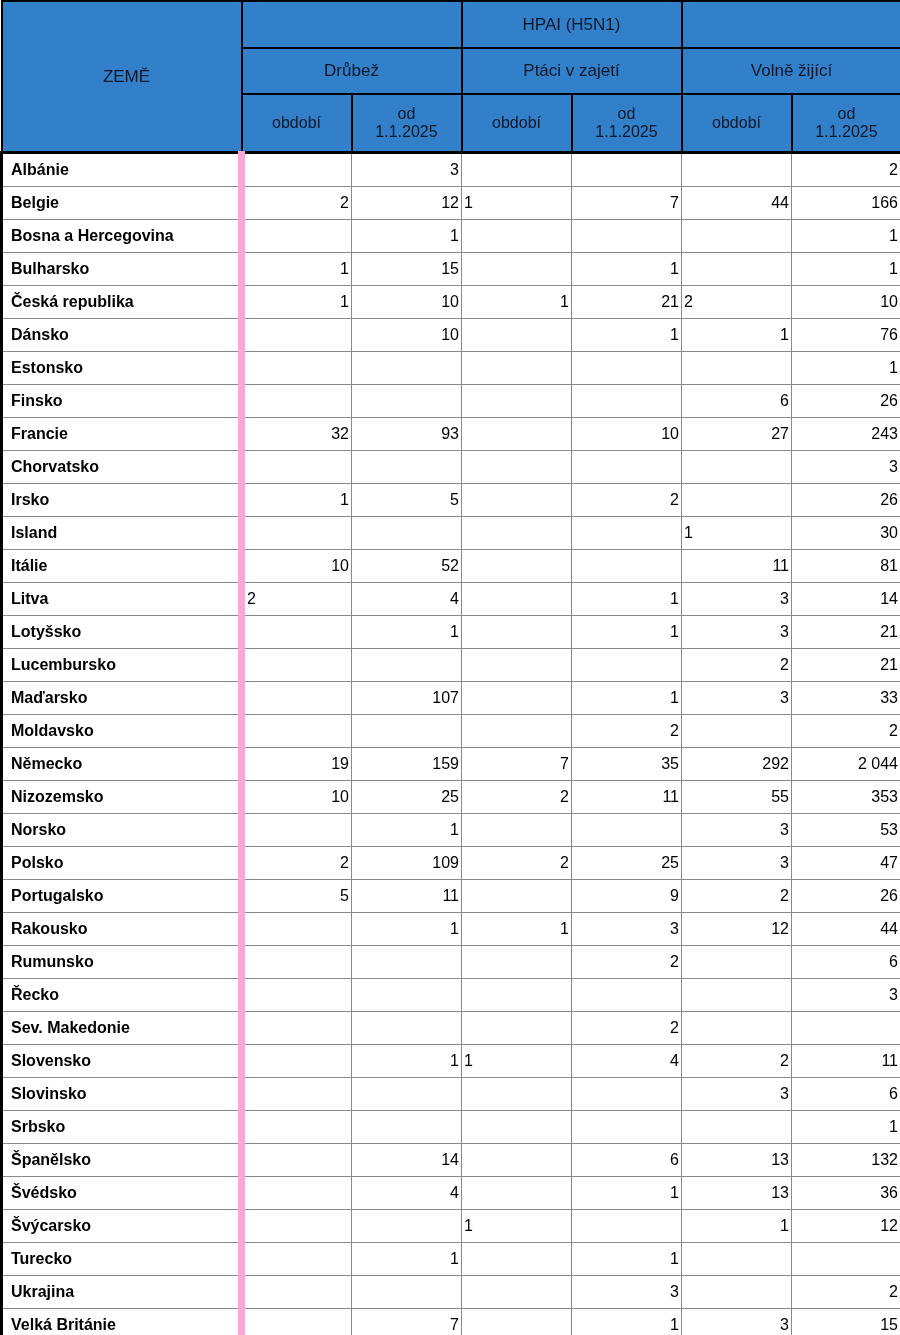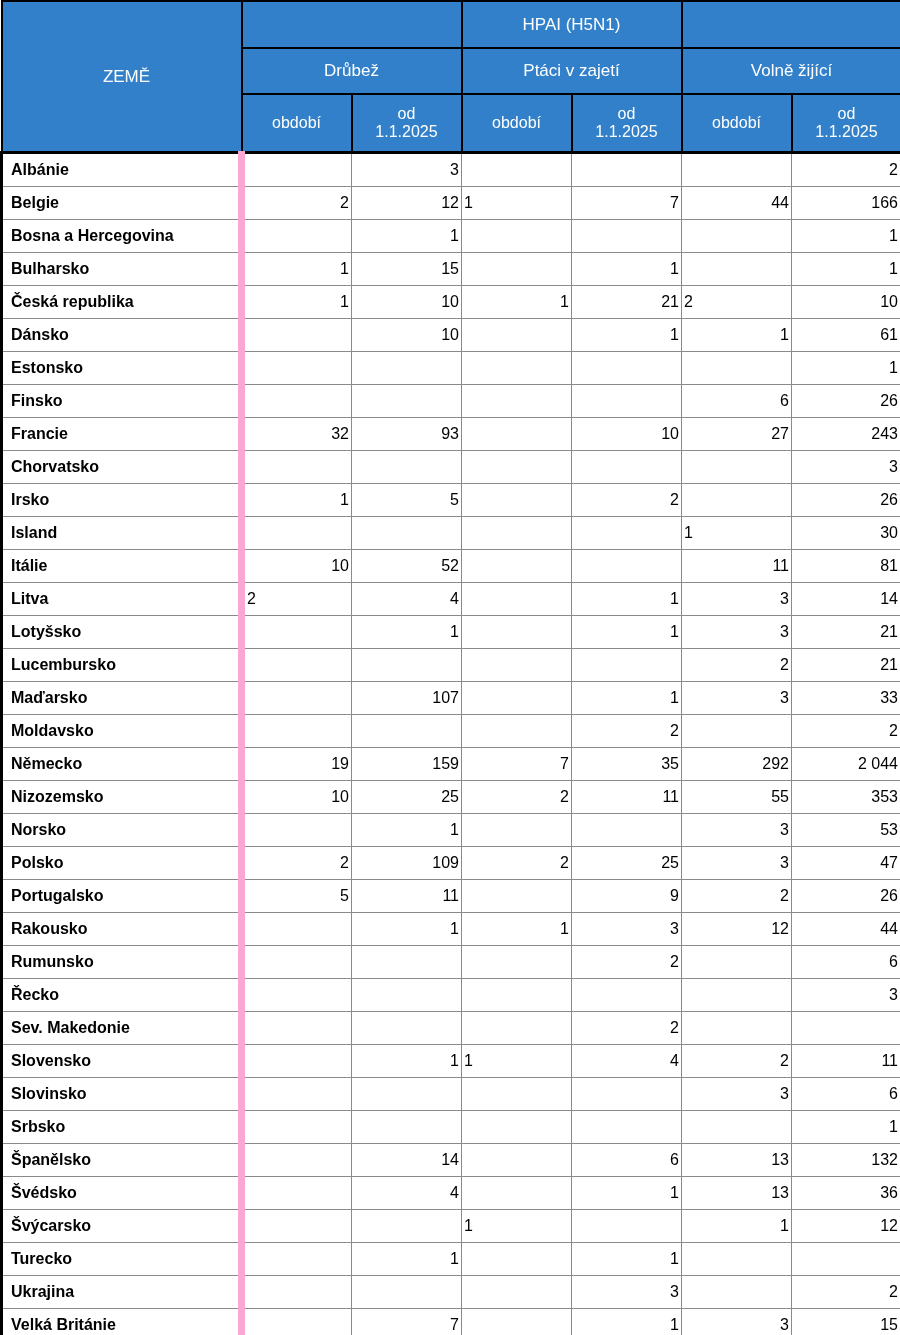--- a/index.html
+++ b/index.html
@@ -18,21 +18,21 @@
     width: 900px;
     border-collapse: collapse;
     table-layout: fixed;
   }
   #avian-table col.c-country { width: 240px; }
   #avian-table col.c-data    { width: 110px; }
 
   
   thead th {
     background: #3180C9;
-    color: #ffffff;
+    color: #0f172a;
     font-weight: normal;
     font-size: 17px;
     padding: 0;
     border: 2px solid #000000;
     text-align: center;
     line-height: 1.12;
   }
   th.h-country {
     text-align: center;
     padding-left: 10px;
@@ -168,21 +168,21 @@
         <td class="num la">2</td>
         <td class="num edge-right">10</td>
       </tr>
       <tr>
         <td class="country">Dánsko</td>
         <td class="num"></td>
         <td class="num">10</td>
         <td class="num"></td>
         <td class="num">1</td>
         <td class="num">1</td>
-        <td class="num edge-right">61</td>
+        <td class="num edge-right">76</td>
       </tr>
       <tr>
         <td class="country">Estonsko</td>
         <td class="num"></td>
         <td class="num"></td>
         <td class="num"></td>
         <td class="num"></td>
         <td class="num"></td>
         <td class="num edge-right">1</td>
       </tr>

